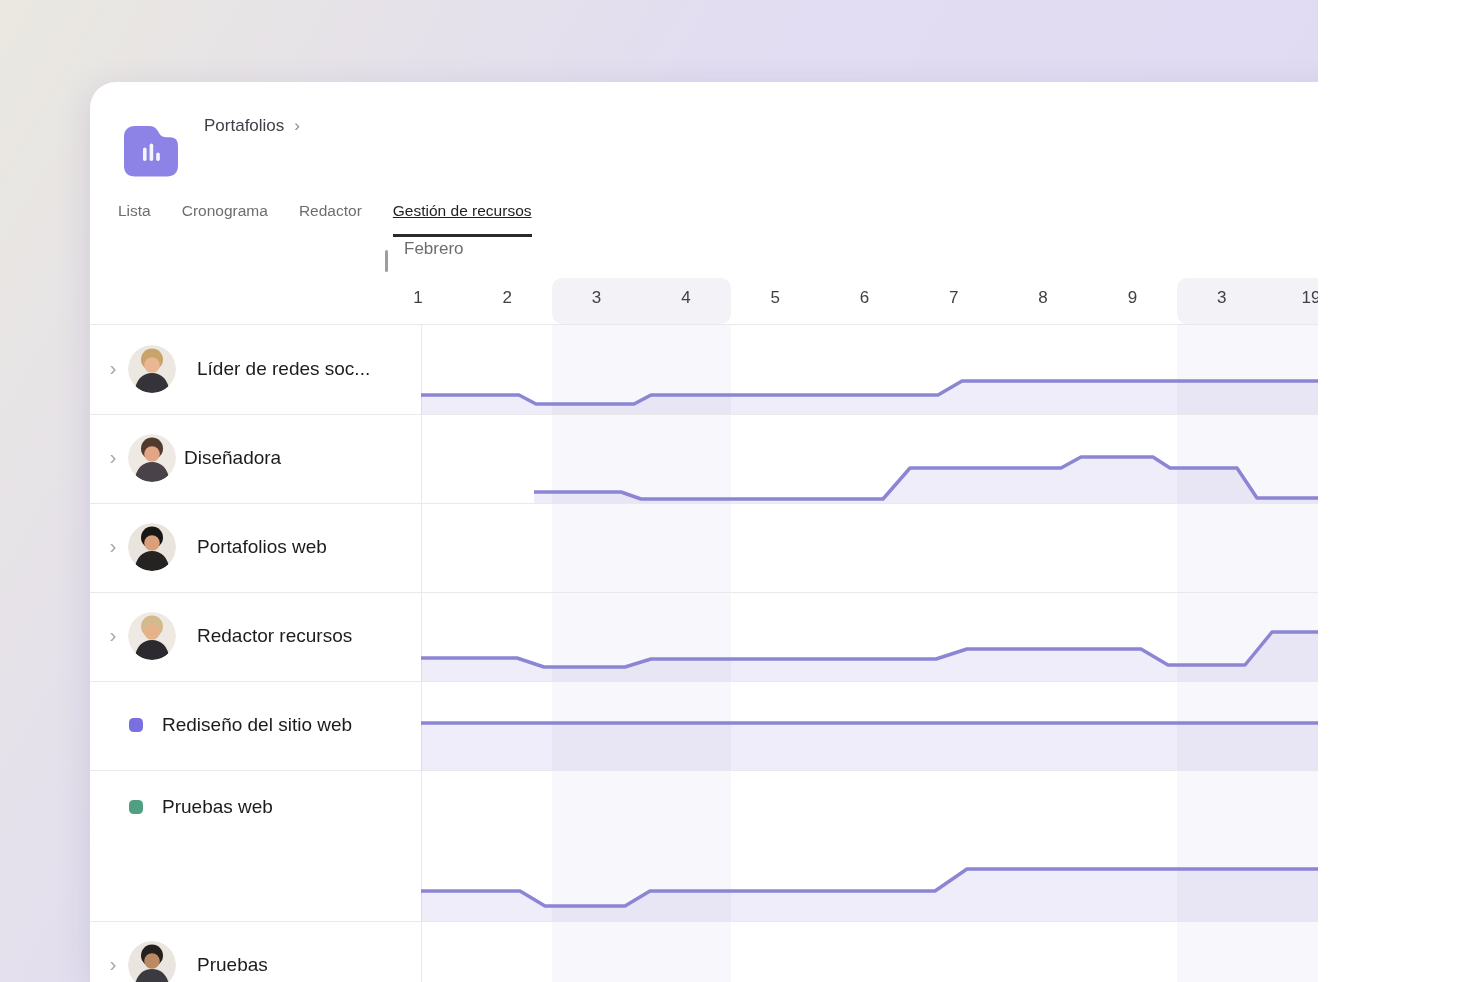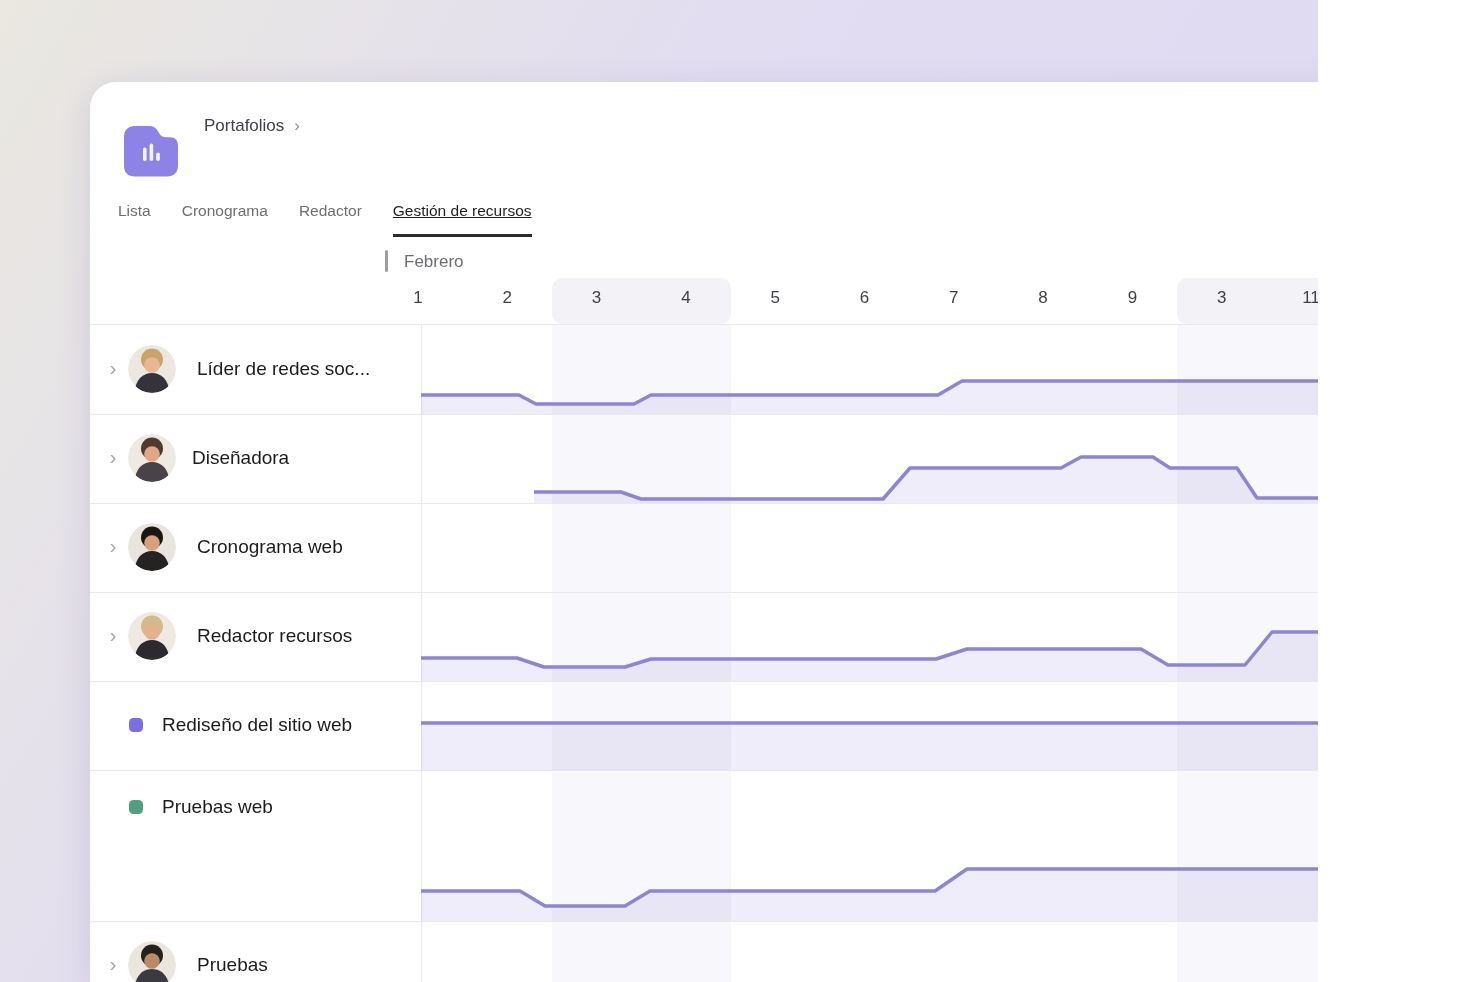--- a/index.html
+++ b/index.html
@@ -17,21 +17,21 @@
   
   .folder{position:absolute;left:28px;top:36px;width:66px;height:62px;}
   .breadcrumb{position:absolute;left:114px;top:34px;font-size:17px;color:#403e46;}
   .crumb-sep{color:#8b8a92;margin-left:10px;font-size:17px;}
   .title{position:absolute;left:113px;top:62px;font-size:29px;font-weight:600;color:#1e1f21;letter-spacing:-.2px;margin:0;}
   .tabs{position:absolute;left:28px;top:120px;display:flex;gap:31px;justify-content:space-between;}
   .tab{font-size:15.5px;color:#6d6e6f;padding-bottom:14px;border-bottom:3px solid transparent;cursor:pointer;}
   .tab.active{color:#1e1f21;font-weight:500;border-bottom-color:#2b2b2e;text-decoration:underline;}
   
   .month-marker{position:absolute;left:295px;top:168px;width:3px;height:22px;background:#9a9da2;border-radius:2px;}
-  .month-label{position:absolute;left:314px;top:170px;font-size:17px;color:#6c6d70;}
+  .month-label{position:absolute;left:314px;top:157px;font-size:17px;color:#6c6d70;}
   .day-label{position:absolute;top:206px;transform:translateX(-50%);font-size:17px;color:#3f4146;}
   .weekend-pill{position:absolute;top:196px;height:46px;width:179px;background:#f3f2f7;border-radius:10px;}
   
   .grid{position:absolute;left:0;top:242px;width:1402px;height:658px;overflow:hidden;}
   .weekend-band{position:absolute;top:0;height:658px;width:179px;background:#f8f7fb;}
   .hline{position:absolute;left:0;width:1402px;height:1px;background:#e9e8eb;}
   .vline{position:absolute;left:331px;top:0;width:1px;height:658px;background:#e9e8eb;}
   .chart-svg{position:absolute;left:331px;top:0;width:1051px;height:658px;}
   .row-hit{position:absolute;left:0;width:331px;}
   .row-chevron{position:absolute;left:16px;width:14px;text-align:center;font-size:21px;line-height:18px;color:#a4a6aa;cursor:pointer;}
@@ -72,21 +72,21 @@
         <span class="day-label" style="left: 328px;">1</span>
         <span class="day-label" style="left: 417.3px;">2</span>
         <span class="day-label" style="left: 506.6px;">3</span>
         <span class="day-label" style="left: 595.9px;">4</span>
         <span class="day-label" style="left: 685.2px;">5</span>
         <span class="day-label" style="left: 774.5px;">6</span>
         <span class="day-label" style="left: 863.8px;">7</span>
         <span class="day-label" style="left: 953.1px;">8</span>
         <span class="day-label" style="left: 1042.4px;">9</span>
         <span class="day-label" style="left: 1131.7px;">3</span>
-        <span class="day-label" style="left: 1221px;">11</span>
+        <span class="day-label" style="left: 1221px;">19</span>
         <span class="day-label" style="left: 1310.3px;">12</span>
       </div>
 
     <div class="grid" id="grid">
         <div class="weekend-band" style="left: 462px;"></div>
         <div class="weekend-band" style="left: 1087px;"></div>
         <div class="hline" style="top: 0px;"></div>
         <div class="hline" style="top: 90px;"></div>
         <div class="hline" style="top: 179px;"></div>
         <div class="hline" style="top: 268px;"></div>
@@ -118,37 +118,37 @@
                 <circle cx="24" cy="24" r="24"></circle>
               </clipPath>
             </defs>
     <g clip-path="url(#clip1)">
       <rect width="48" height="48" fill="#efe9e4"></rect>
       <circle cx="24" cy="14.5" r="11" fill="#4f3a2d"></circle>
       <circle cx="24" cy="20" r="7.8" fill="#e2a687"></circle>
       <path d="M24,28 C33,28 40.5,34 41.5,48 L6.5,48 C7.5,34 15,28 24,28 Z" fill="#494249"></path>
     </g>
   </svg></div>
-        <span class="row-label" style="left: 102px; top: 123px; text-align: center;">Diseñadora</span>
+        <span class="row-label" style="left: 94px; top: 123px; text-align: center;">Diseñadora</span>
         <div class="row-hit" style="top: 179px; height: 89px;"></div>
         <span class="row-chevron" style="top: 213px;">›</span>
         <div class="row-avatar" style="top: 199px;"><svg width="48" height="48" viewBox="0 0 48 48">
     <defs>
               <clipPath id="clip2">
                 <circle cx="24" cy="24" r="24"></circle>
               </clipPath>
             </defs>
     <g clip-path="url(#clip2)">
       <rect width="48" height="48" fill="#e9e4de"></rect>
       <circle cx="24" cy="14.5" r="11" fill="#191716"></circle>
       <circle cx="24" cy="20" r="7.8" fill="#d9a07b"></circle>
       <path d="M24,28 C33,28 40.5,34 41.5,48 L6.5,48 C7.5,34 15,28 24,28 Z" fill="#242322"></path>
     </g>
   </svg></div>
-        <span class="row-label" style="left: 107px; top: 212px;">Cronograma web</span>
+        <span class="row-label" style="left: 107px; top: 212px;">Portafolios web</span>
         <div class="row-hit" style="top: 268px; height: 89px;"></div>
         <span class="row-chevron" style="top: 302px;">›</span>
         <div class="row-avatar" style="top: 288px;"><svg width="48" height="48" viewBox="0 0 48 48">
     <defs>
               <clipPath id="clip3">
                 <circle cx="24" cy="24" r="24"></circle>
               </clipPath>
             </defs>
     <g clip-path="url(#clip3)">
       <rect width="48" height="48" fill="#eee9e2"></rect>

